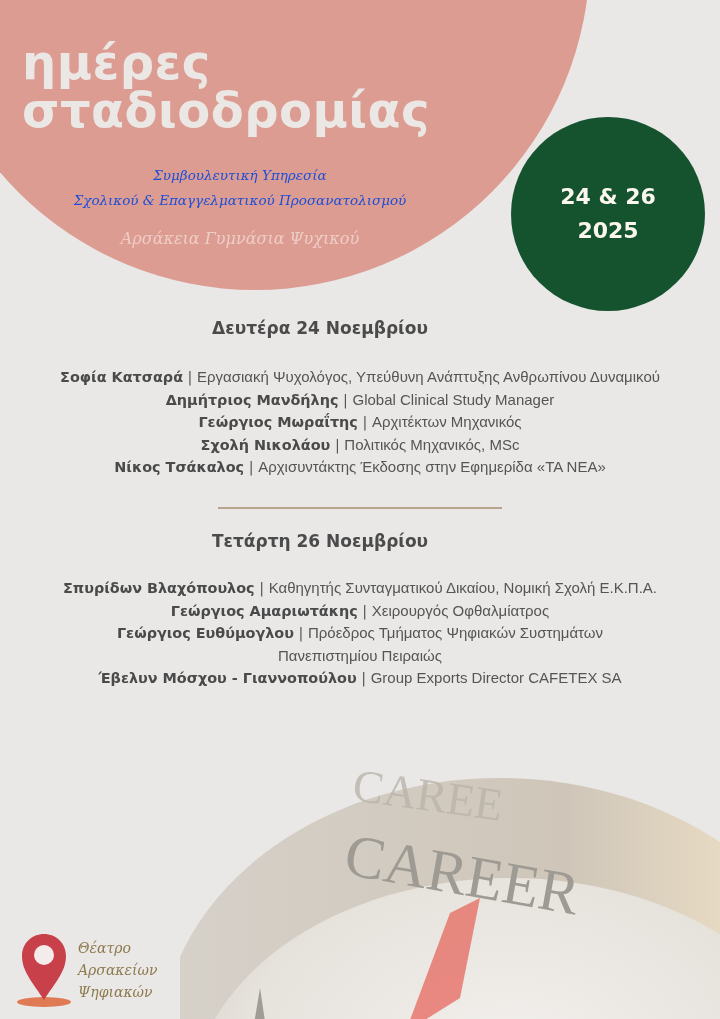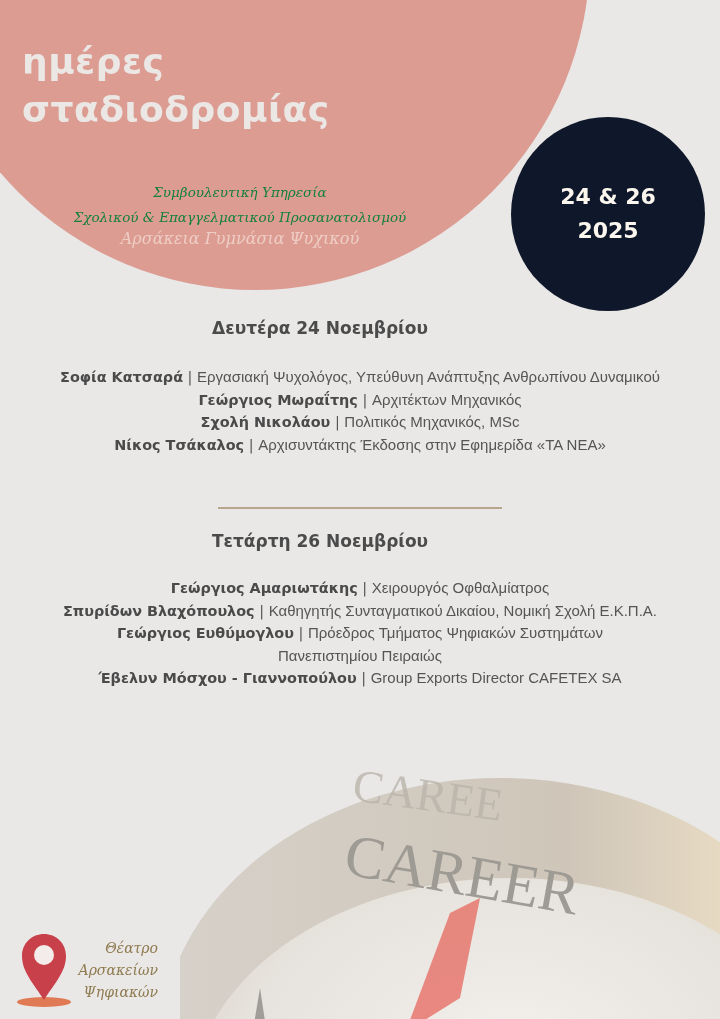--- a/index.html
+++ b/index.html
@@ -8,33 +8,33 @@
     background:#e9e8e7;
     font-family:"DejaVu Sans", sans-serif;
     color:#4a4a4a;
   }
   .pink-circle {
     position:absolute; left:-80px; top:-380px; width:670px; height:670px;
     border-radius:50%; background:#dc9c92;
   }
   .gold-circle {
     position:absolute; left:511px; top:117px; width:194px; height:194px;
-    border-radius:50%; background:#0f172a;
+    border-radius:50%; background:#14532d;
     display:flex; flex-direction:column; align-items:center; justify-content:center;
     color:#fbf7ef; font-weight:bold; font-size:22px; line-height:34px; text-align:right;
   }
   .title {
     position:absolute; left:22px; top:38px;
-    color:#ebe7e5; font-weight:bold; font-size:36px; line-height:48px;
+    color:#ebe7e5; font-weight:bold; font-size:48px; line-height:48px;
     font-family:"DejaVu Sans", sans-serif; letter-spacing:0.5px;
   }
   .title div { white-space:nowrap; }
   .subtitle {
     position:absolute; left:40px; width:400px; top:163px; text-align:center;
-    color:#15803d; font-family:"DejaVu Serif", serif; font-style:italic; font-size:13.5px; line-height:25px;margin-top:17px;
+    color:#1d4ed8; font-family:"DejaVu Serif", serif; font-style:italic; font-size:13.5px; line-height:25px;
   }
   .school {
     position:absolute; left:110px; width:260px; top:229px; text-align:center;
     color:#f2d6cf; font-family:"DejaVu Serif", serif; font-style:italic; font-size:16px; opacity:0.85;
   }
   .day-heading {
     position:absolute; left:0; width:640px; text-align:center;
     font-weight:bold; font-size:17px; color:#4b4b4b;
   }
   .speakers {
@@ -48,21 +48,21 @@
   .divider {
     position:absolute; left:218px; width:284px; top:507px; height:2px; background:#b7a58c;
   }
   .compass {
     position:absolute; left:180px; top:748px; width:720px; height:520px;
   }
   .logo {
     position:absolute; left:14px; top:932px; width:180px; height:80px;
   }
   .logo-text {
-    position:absolute; left:78px; top:937px; width:80px; text-align:right;
+    position:absolute; left:78px; top:937px; width:80px; text-align:left;
     font-family:"DejaVu Serif", serif; font-style:italic; color:#8e7a4e; font-size:14px; line-height:22px;
   }
 </style>
 </head>
 <body>
 
 <div class="pink-circle"></div>
 
 <div class="title">
   <div>ημέρες</div>
@@ -77,31 +77,32 @@
 <div class="school">Αρσάκεια Γυμνάσια Ψυχικού</div>
 
 <div class="gold-circle">
   <div>24 &amp; 26</div>
   <div>2025</div>
 </div>
 
 <div class="day-heading" style="top:318px;">Δευτέρα 24 Νοεμβρίου</div>
 <div class="speakers" style="top:366px;">
   <div class="row"><span class="name">Σοφία Κατσαρά</span> <span class="sep">|</span> <span class="role">Εργασιακή Ψυχολόγος, Υπεύθυνη Ανάπτυξης Ανθρωπίνου Δυναμικού</span></div>
+  <div class="row"><span class="name">Δημήτριος Μανδήλης</span> <span class="sep">|</span> <span class="role">Global Clinical Study Manager</span></div>
   <div class="row"><span class="name">Γεώργιος Μωραΐτης</span> <span class="sep">|</span> <span class="role">Αρχιτέκτων Μηχανικός</span></div>
   <div class="row"><span class="name">Σχολή Νικολάου</span> <span class="sep">|</span> <span class="role">Πολιτικός Μηχανικός, MSc</span></div>
   <div class="row"><span class="name">Νίκος Τσάκαλος</span> <span class="sep">|</span> <span class="role">Αρχισυντάκτης Έκδοσης στην Εφημερίδα «ΤΑ ΝΕΑ»</span></div>
 </div>
 
 <div class="divider"></div>
 
 <div class="day-heading" style="top:531px;">Τετάρτη 26 Νοεμβρίου</div>
 <div class="speakers" style="top:577px;">
+  <div class="row"><span class="name">Σπυρίδων Βλαχόπουλος</span> <span class="sep">|</span> <span class="role">Καθηγητής Συνταγματικού Δικαίου, Νομική Σχολή Ε.Κ.Π.Α.</span></div>
   <div class="row"><span class="name">Γεώργιος Αμαριωτάκης</span> <span class="sep">|</span> <span class="role">Χειρουργός Οφθαλμίατρος</span></div>
-  <div class="row"><span class="name">Σπυρίδων Βλαχόπουλος</span> <span class="sep">|</span> <span class="role">Καθηγητής Συνταγματικού Δικαίου, Νομική Σχολή Ε.Κ.Π.Α.</span></div>
   <div class="row"><span class="name">Γεώργιος Ευθύμογλου</span> <span class="sep">|</span> <span class="role">Πρόεδρος Τμήματος Ψηφιακών Συστημάτων</span></div>
   <div class="row"><span class="role">Πανεπιστημίου Πειραιώς</span></div>
   <div class="row"><span class="name">Έβελυν Μόσχου - Γιαννοπούλου</span> <span class="sep">|</span> <span class="role">Group Exports Director CAFETEX SA</span></div>
 </div>
 
 <svg class="compass" viewBox="0 0 720 520" width="720" height="520">
   <defs>
     <radialGradient id="cg" cx="50%" cy="40%" r="60%">
       <stop offset="0%" stop-color="#f3f1ee"></stop>
       <stop offset="70%" stop-color="#e6e2dc"></stop>

